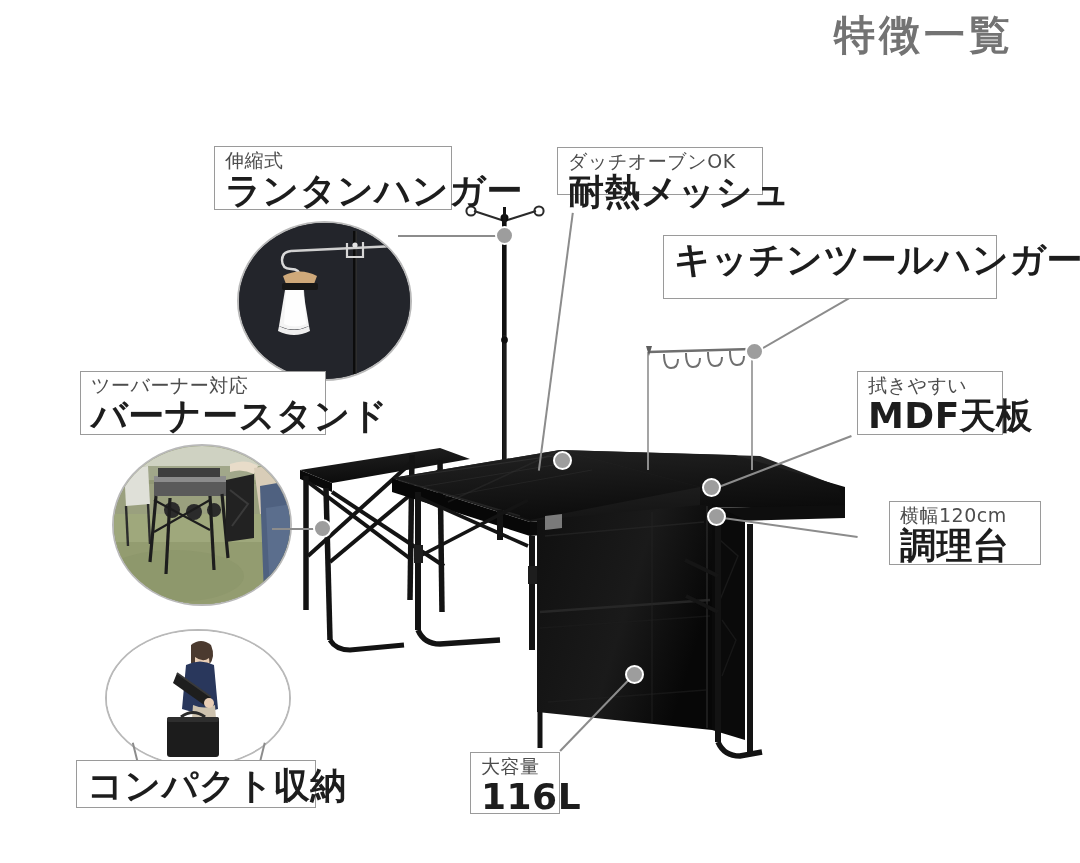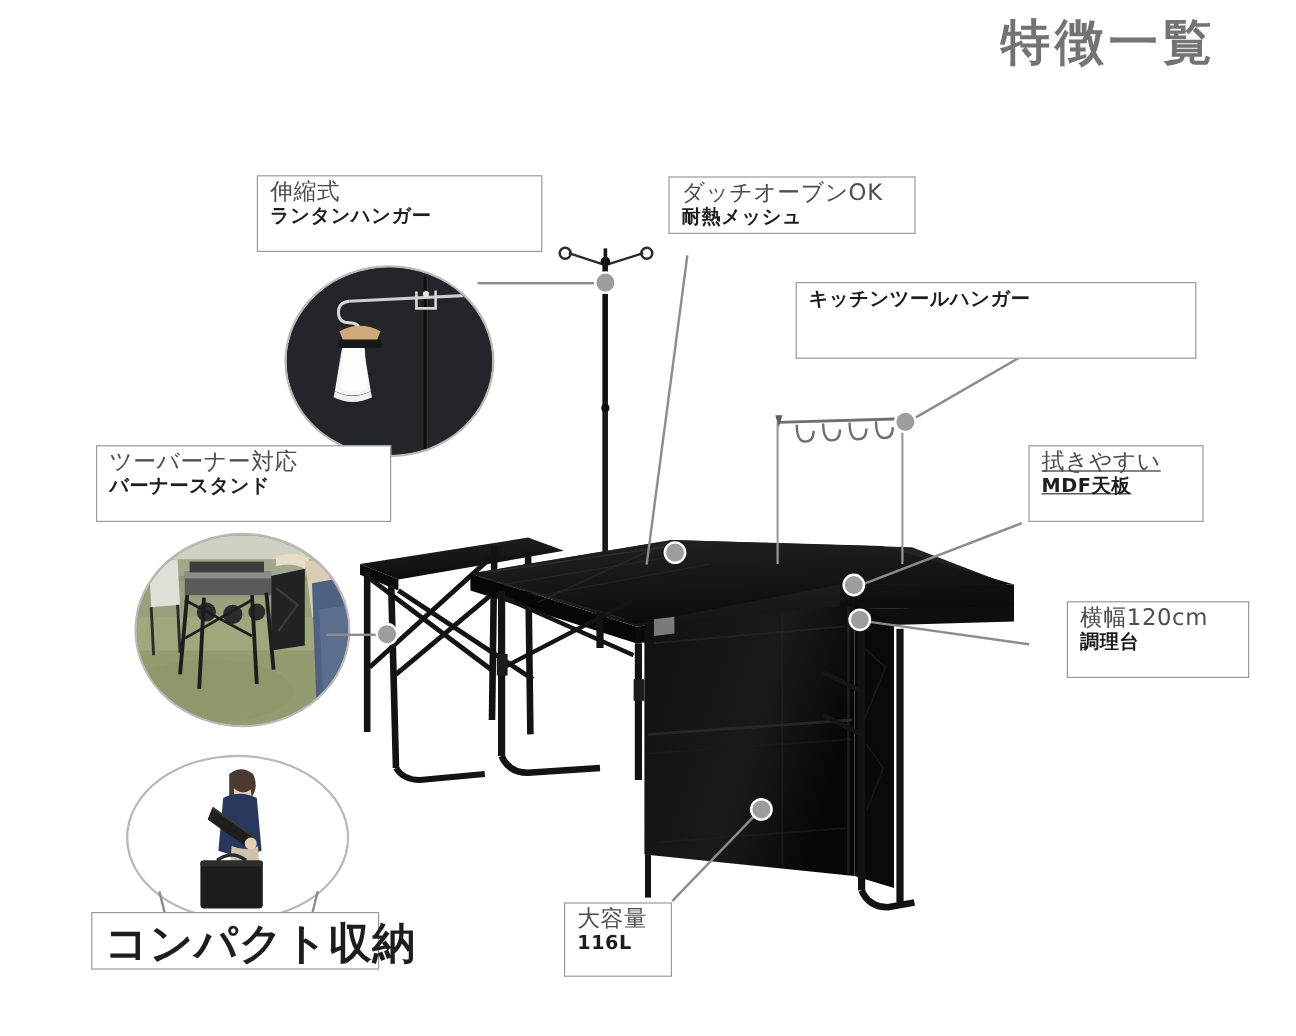--- a/index.html
+++ b/index.html
@@ -40,21 +40,21 @@
   .callout .sub{
     display:block;
     font-size:19px;
     color:#4d4d4d;
     font-weight:400;
     letter-spacing:0.5px;
     white-space:nowrap;
   }
   .callout .main{
     display:block;
-    font-size:16px;
+    font-size:36px;
     color:#1d1d1d;
     font-weight:700;
     letter-spacing:0.5px;
     white-space:nowrap;
     margin-top:1px;
   }
   .callout.single .main{font-size:36px;margin-top:0;font-family:Liberation Serif, serif;}
   
   .leader{
     position:absolute;
@@ -348,21 +348,21 @@
 
   <div class="callout" style="left:557px; top:147px; width:206px; height:48px;">
     <span class="sub">ダッチオーブンOK</span>
     <span class="main">耐熱メッシュ</span>
   </div>
 
   <div class="callout" style="left:663px; top:235px; width:334px; height:64px;">
     <span class="main">キッチンツールハンガー</span>
   </div>
 
-  <div class="callout" style="left:857px; top:371px; width:146px; height:64px;text-decoration:underline;">
+  <div class="callout" style="left:857px; top:371px; width:146px; height:64px;">
     <span class="sub">拭きやすい</span>
     <span class="main">MDF天板</span>
   </div>
 
   <div class="callout" style="left:856px; top:501px; width:152px; height:64px;margin-left:33px;">
     <span class="sub">横幅120cm</span>
     <span class="main">調理台</span>
   </div>
 
   <div class="callout" style="left:80px; top:371px; width:246px; height:64px;">

